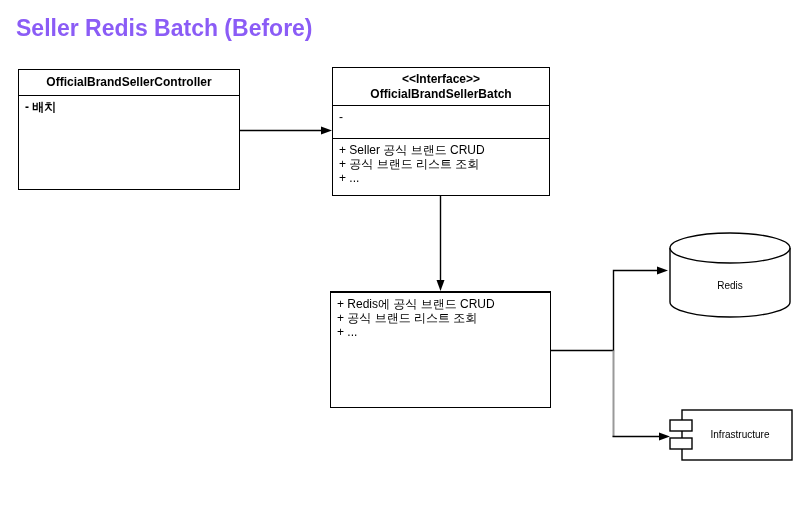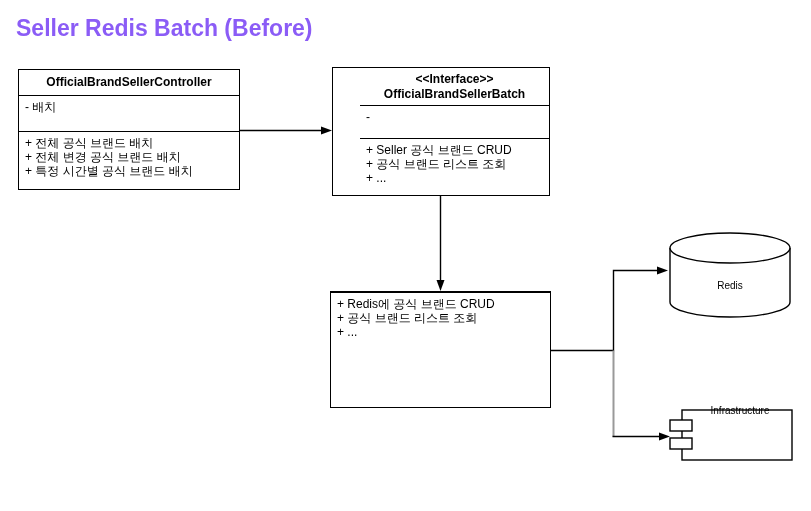--- a/index.html
+++ b/index.html
@@ -105,31 +105,26 @@
 
     <g>
       <rect x="682" y="410" width="110" height="50" fill="#ffffff" stroke="#000000" stroke-width="1.4"></rect>
       <rect x="670" y="420" width="22" height="11" fill="#ffffff" stroke="#000000" stroke-width="1.4"></rect>
       <rect x="670" y="438" width="22" height="11" fill="#ffffff" stroke="#000000" stroke-width="1.4"></rect>
     </g>
   </svg>
 
   <div class="uml-class" style="left:18px; top:69px; width:222px; height:121px;">
     <div class="uml-header" style="height:25px;">OfficialBrandSellerController</div>
-    <div class="uml-section" style="height:31px;">
+    <div class="uml-section" style="height:31px;font-weight:bold;">
       <div class="uml-line">- 배치</div>
-    </div>
-    <div class="uml-section grow">
-      <div class="uml-line">+ 전체 공식 브랜드 배치</div>
-      <div class="uml-line">+ 전체 변경 공식 브랜드 배치</div>
-      <div class="uml-line">+ 특정 시간별 공식 브랜드 배치</div>
     </div>
   </div>
 
-  <div class="uml-class" style="left:332px; top:67px; width:218px; height:129px;padding-left:27px;">
+  <div class="uml-class" style="left:332px; top:67px; width:218px; height:129px;">
     <div class="uml-header" style="height:37px;">
       <div>&lt;&lt;Interface&gt;&gt;</div>
       <div>OfficialBrandSellerBatch</div>
     </div>
     <div class="uml-section" style="height:28px;">
       <div class="uml-line">-</div>
     </div>
     <div class="uml-section grow">
       <div class="uml-line">+ Seller 공식 브랜드 CRUD</div>
       <div class="uml-line">+ 공식 브랜드 리스트 조회</div>
@@ -139,15 +134,15 @@
 
   <div class="uml-class" style="left:330px; top:291px; width:221px; height:117px;">
     <div class="uml-section grow">
       <div class="uml-line">+ Redis에 공식 브랜드 CRUD</div>
       <div class="uml-line">+ 공식 브랜드 리스트 조회</div>
       <div class="uml-line">+ ...</div>
     </div>
   </div>
 
   <div class="shape-label" style="left:670px; top:279px; width:120px;">Redis</div>
-  <div class="shape-label" style="left:690px; top:404px; width:100px;">Infrastructure</div>
+  <div class="shape-label" style="left:690px; top:428px; width:100px;">Infrastructure</div>
 
 </div>
 
 </body></html>

